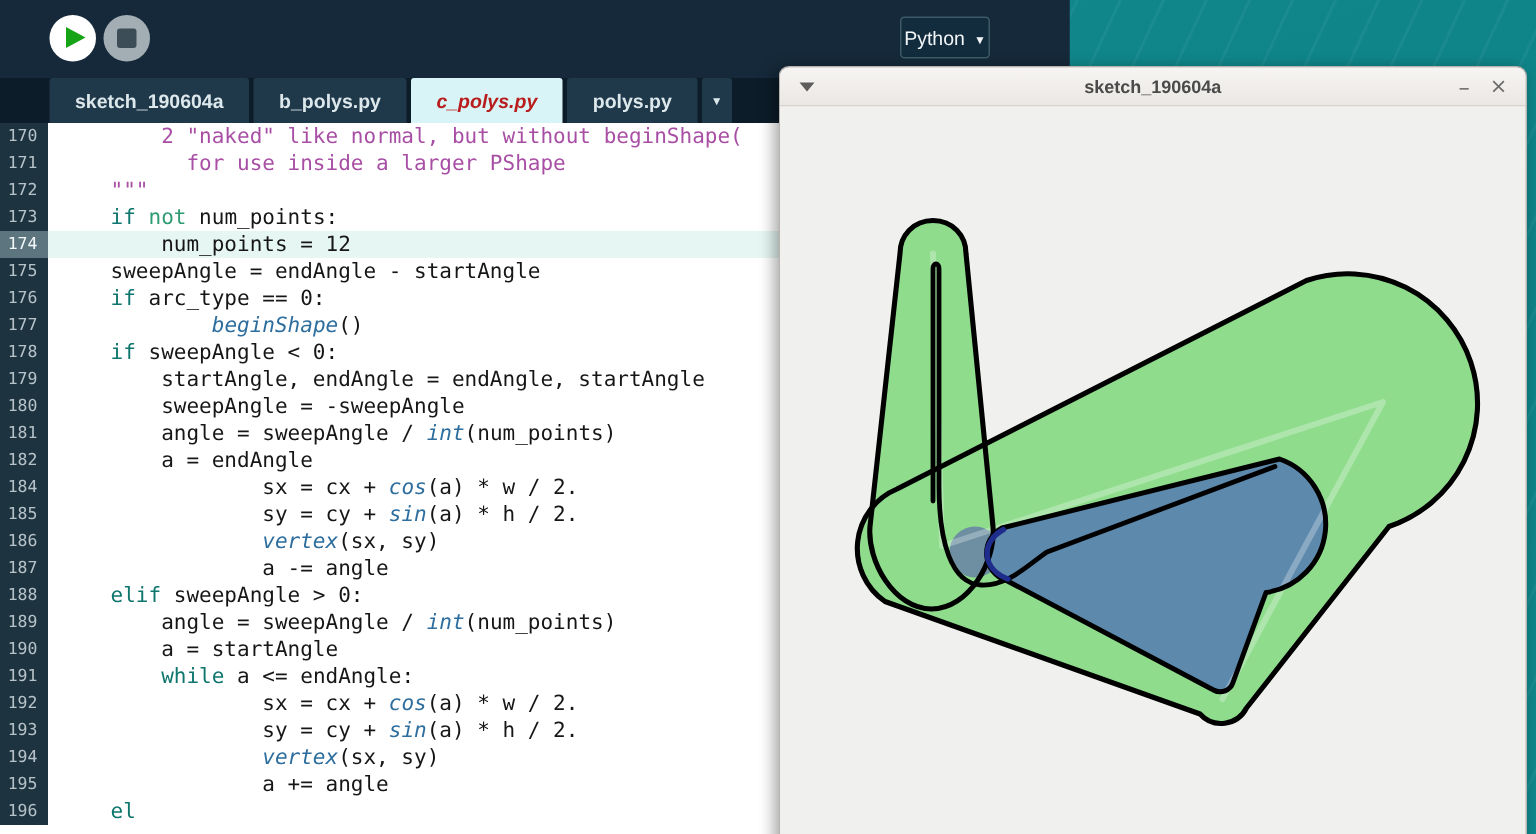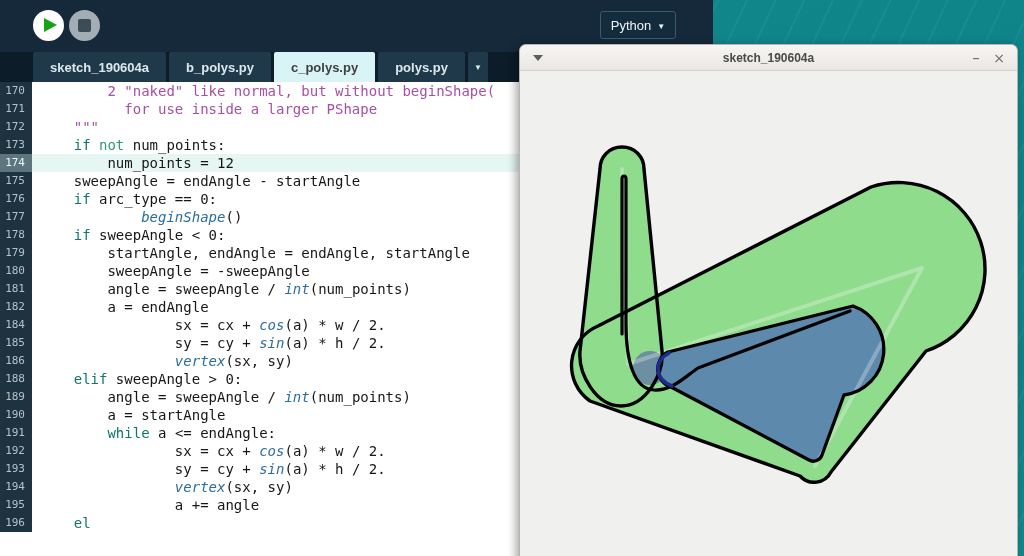--- a/index.html
+++ b/index.html
@@ -27,37 +27,37 @@
   #run-btn{ left:33px; background:#ffffff; }
   #run-btn .tri{
     position:absolute; left:11px; top:8px; width:0; height:0;
     border-left:13px solid #16a316; border-top:7.5px solid transparent; border-bottom:7.5px solid transparent;
   }
   #stop-btn{ left:69px; background:#a3aeb4; }
   #stop-btn .sq{
     position:absolute; left:9px; top:9px; width:13px; height:13px; border-radius:2px; background:#3c4d57;
   }
   #mode-btn{
-    position:absolute; left:600px; top:11px; width:76px; height:28px;
+    position:absolute; left:600px; top:11px; width:60px; height:28px;
     background:#122c3d; border:1px solid #3d5a68; border-radius:3px;
     color:#f2f6f8; font-size:13px; display:flex; align-items:center; justify-content:center; gap:6px;
     cursor:pointer;
   }
   #mode-btn .arrow{ font-size:8px; position:relative; top:1px; }
 
   #tabbar{
     position:absolute; left:0; top:52px; width:713px; height:30px; background:#0c1c28;
     display:flex; align-items:stretch; padding-left:33px;
   }
   .tab{
     height:30px; padding:0 17px; margin-right:3px;
     background:#20394a; color:#dde8ec; font-size:13px; font-weight:600;
     display:flex; align-items:center; border-radius:2px 2px 0 0; cursor:pointer; white-space:nowrap;
   }
-  .tab.active{ background:#d9f4f6; color:#404040; }
+  .tab.active{ background:#d9f4f6; color:#b91c1c;font-style:italic; }
   .tab.menu-tab{ padding:0 6px; font-size:8px; }
 
   
   #editor{
     position:absolute; left:0; top:82px; width:713px; height:474px;
     background:#ffffff; overflow:hidden; cursor:text;
   }
   .ed-row{ display:flex; height:18px; }
   .ed-row.current{ background:#e6f6f3; }
   .gutter-cell{
@@ -189,20 +189,24 @@
       </div>
       <div class="ed-row">
         <div class="gutter-cell">185</div>
         <div class="code-cell"><span>                sy = cy + </span><span class="tok-fn">sin</span><span>(a) * h / 2.</span></div>
       </div>
       <div class="ed-row">
         <div class="gutter-cell">186</div>
         <div class="code-cell"><span>                </span><span class="tok-fn">vertex</span><span>(sx, sy)</span></div>
       </div>
       <div class="ed-row">
+        <div class="gutter-cell">187</div>
+        <div class="code-cell"><span>                a -= angle</span></div>
+      </div>
+      <div class="ed-row">
         <div class="gutter-cell">188</div>
         <div class="code-cell"><span>    </span><span class="tok-kw">elif</span><span> sweepAngle &gt; 0:</span></div>
       </div>
       <div class="ed-row">
         <div class="gutter-cell">189</div>
         <div class="code-cell"><span>        angle = sweepAngle / </span><span class="tok-fn">int</span><span>(num_points)</span></div>
       </div>
       <div class="ed-row">
         <div class="gutter-cell">190</div>
         <div class="code-cell"><span>        a = startAngle</span></div>

